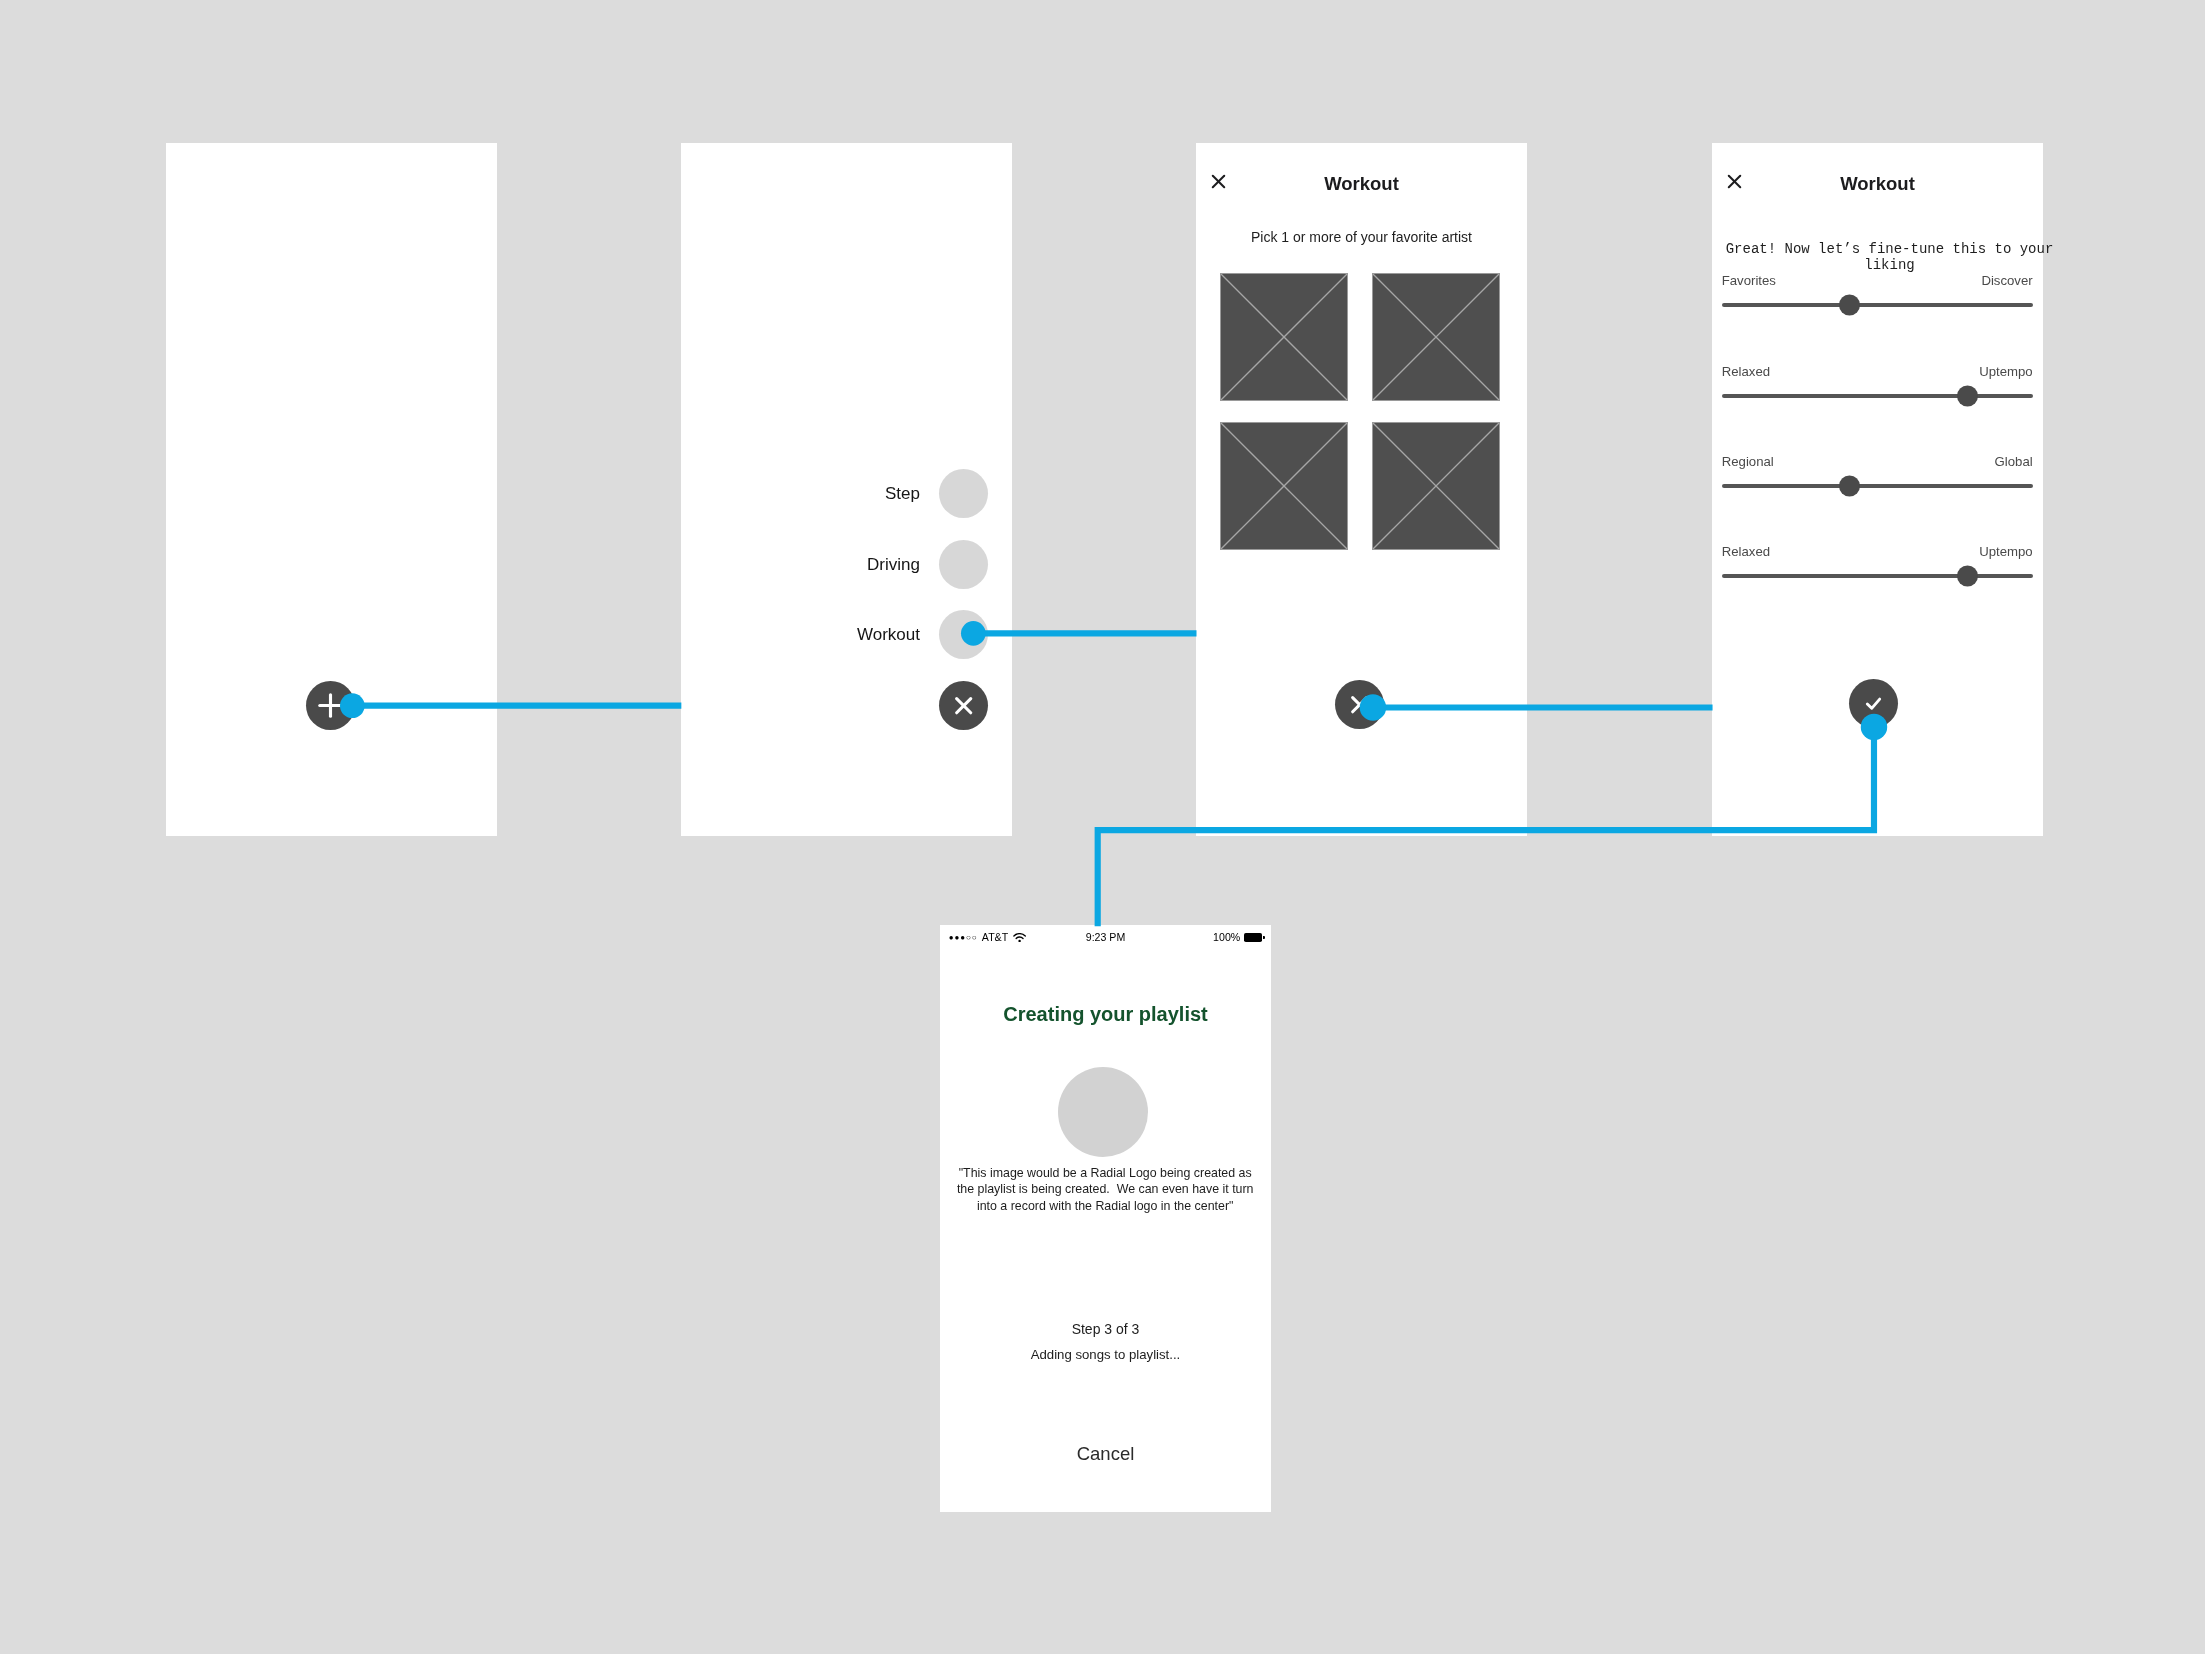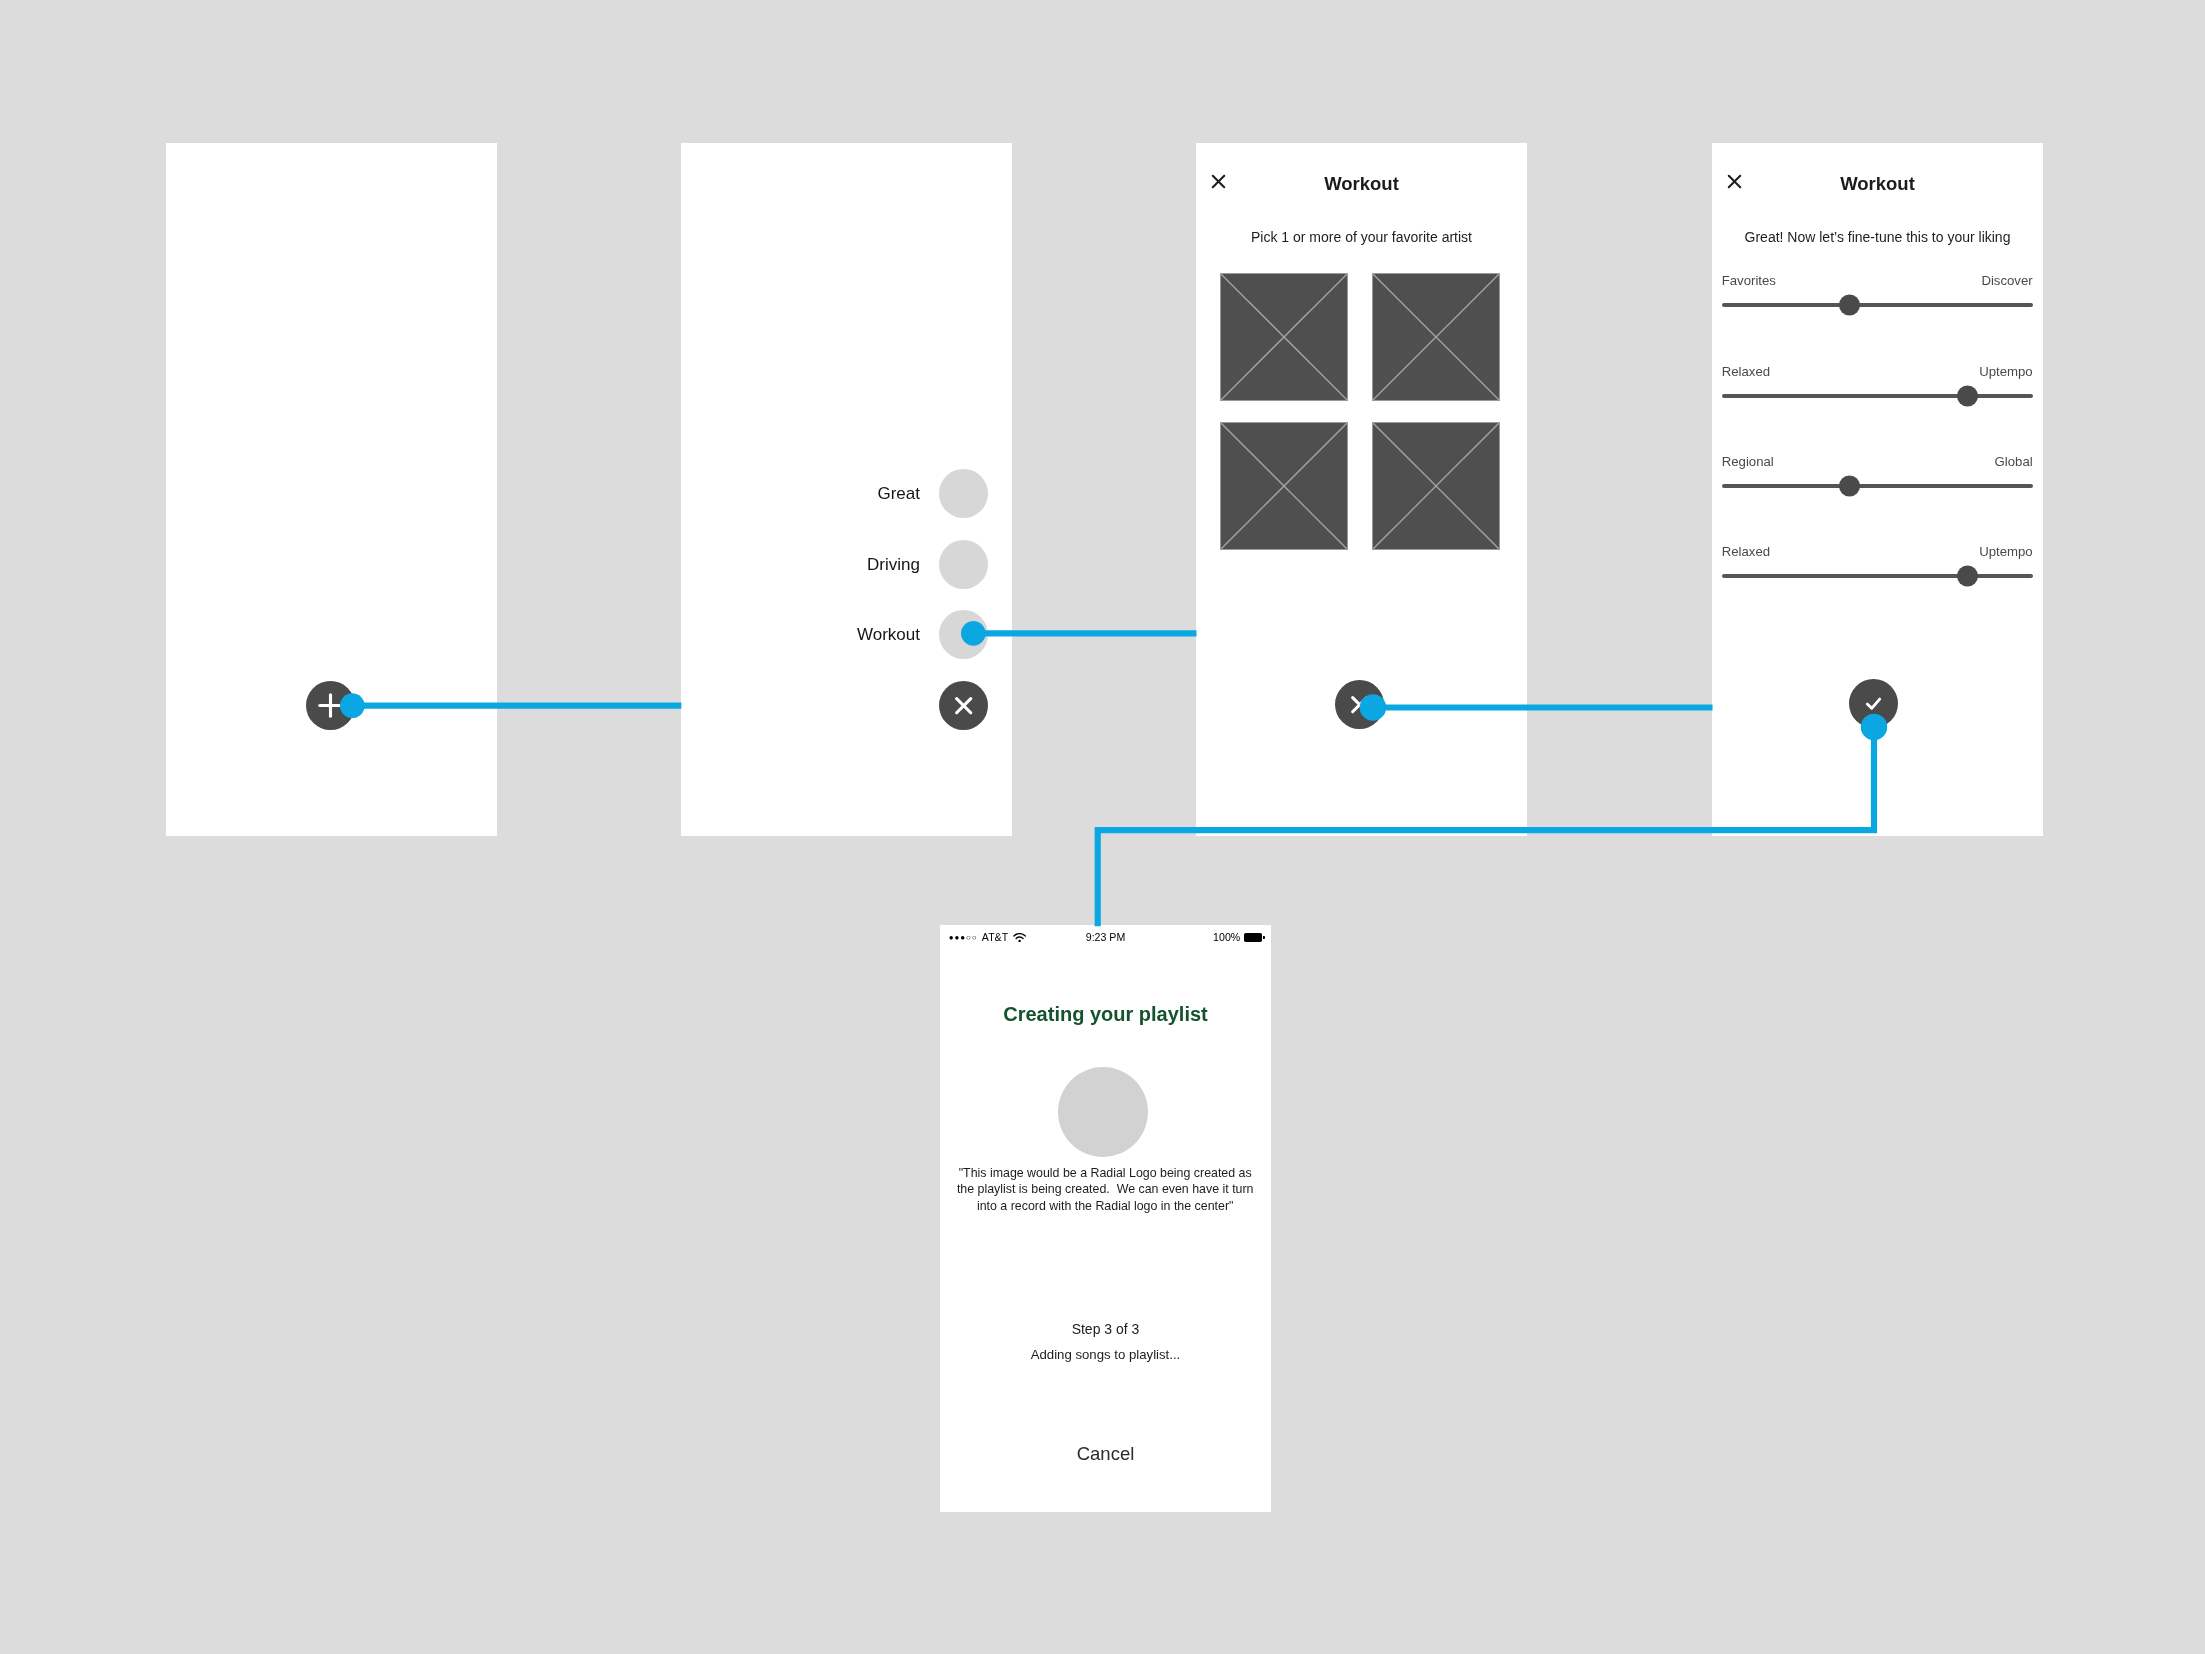--- a/index.html
+++ b/index.html
@@ -75,21 +75,21 @@
     <button class="fab" style="left:140px;top:538px;">
       <svg width="25" height="25" viewBox="0 0 28 28">
         <line x1="14" y1="2" x2="14" y2="26" stroke="#fff" stroke-width="3.5" stroke-linecap="round"></line>
         <line x1="2" y1="14" x2="26" y2="14" stroke="#fff" stroke-width="3.5" stroke-linecap="round"></line>
       </svg>
     </button>
   </section>
 
   <section class="screen" id="s2">
     <div class="cat-row" style="top:326px;">
-      <span class="cat-label">Great</span>
+      <span class="cat-label">Step</span>
       <span class="cat-circle"></span>
     </div>
     <div class="cat-row" style="top:397px;">
       <span class="cat-label">Driving</span>
       <span class="cat-circle"></span>
     </div>
     <div class="cat-row" style="top:467px;">
       <span class="cat-label">Workout</span>
       <span class="cat-circle"></span>
     </div>
@@ -143,21 +143,21 @@
   </section>
 
   <section class="screen" id="s4">
     <button class="close-btn">
       <svg width="15" height="15" viewBox="0 0 17 17">
         <line x1="2" y1="2" x2="15" y2="15" stroke="#1c1c1e" stroke-width="2.3" stroke-linecap="round"></line>
         <line x1="15" y1="2" x2="2" y2="15" stroke="#1c1c1e" stroke-width="2.3" stroke-linecap="round"></line>
       </svg>
     </button>
     <h2 class="scr-title" style="margin:0;">Workout</h2>
-    <p class="scr-sub" style="margin:0;">Great! Now let’s fine-tune this to your liking</p>
+    <p class="scr-sub" style="margin:12px;font-family:Liberation Mono, monospace;">Great! Now let’s fine-tune this to your liking</p>
 
     <div class="slider-group" style="top:130px;">
       <div class="slider-labels">
         <span>Favorites</span>
         <span>Discover</span>
       </div>
       <div class="track">
         <span class="thumb" style="left: calc(41% - 10.6px);"></span>
       </div>
     </div>

